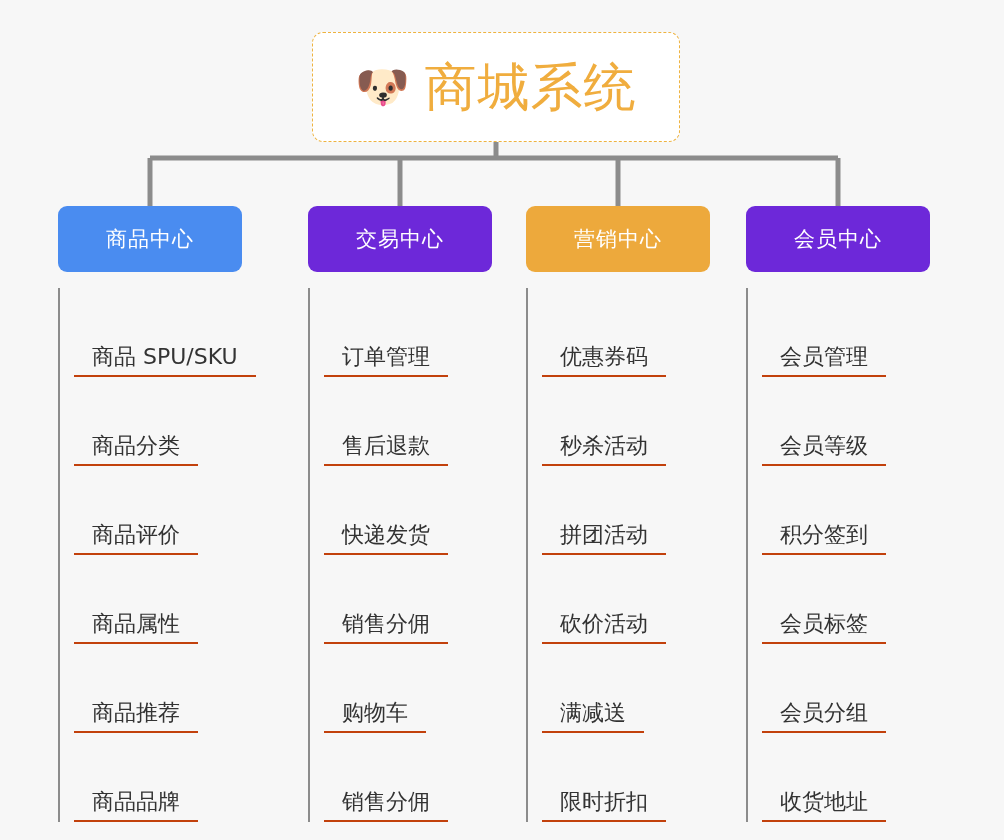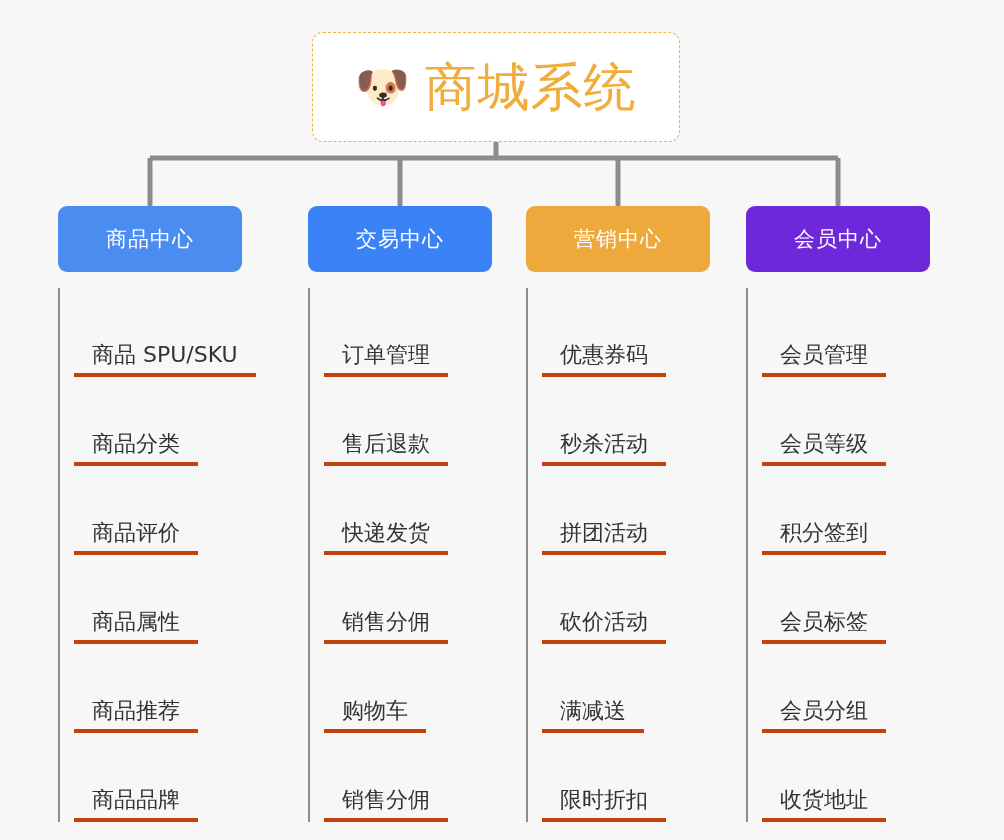--- a/index.html
+++ b/index.html
@@ -88,21 +88,21 @@
     align-items: flex-end;
     justify-content: flex-start;
   }
 
   .leaf-label {
     display: inline-block;
     font-size: 22px;
     color: #333333;
     white-space: nowrap;
     padding: 0 18px 6px 18px;
-    border-bottom: 4px solid #c2410c;
+    border-bottom: 2px solid #c2410c;
     line-height: 1.15;
   }
 
   
   #branch-0 { left: 58px;  width: 230px; }
   #branch-1 { left: 308px; width: 200px; }
   #branch-2 { left: 526px; width: 200px; }
   #branch-3 { left: 746px; width: 200px; }
 
   #branch-0 .branch-header { width: 184px; }
@@ -150,21 +150,21 @@
       <div class="leaf-item">
           <span class="leaf-label">商品推荐</span>
         </div>
       <div class="leaf-item">
           <span class="leaf-label">商品品牌</span>
         </div>
     </div>
   </div>
 
   <div class="branch" id="branch-1">
-    <div class="branch-header" style="background: #3b82f6;">交易中心</div>
+    <div class="branch-header" style="background: #6d28d9;">交易中心</div>
     <div class="leaf-list">
       <div class="leaf-item">
           <span class="leaf-label">订单管理</span>
         </div>
       <div class="leaf-item">
           <span class="leaf-label">售后退款</span>
         </div>
       <div class="leaf-item">
           <span class="leaf-label">快递发货</span>
         </div>

